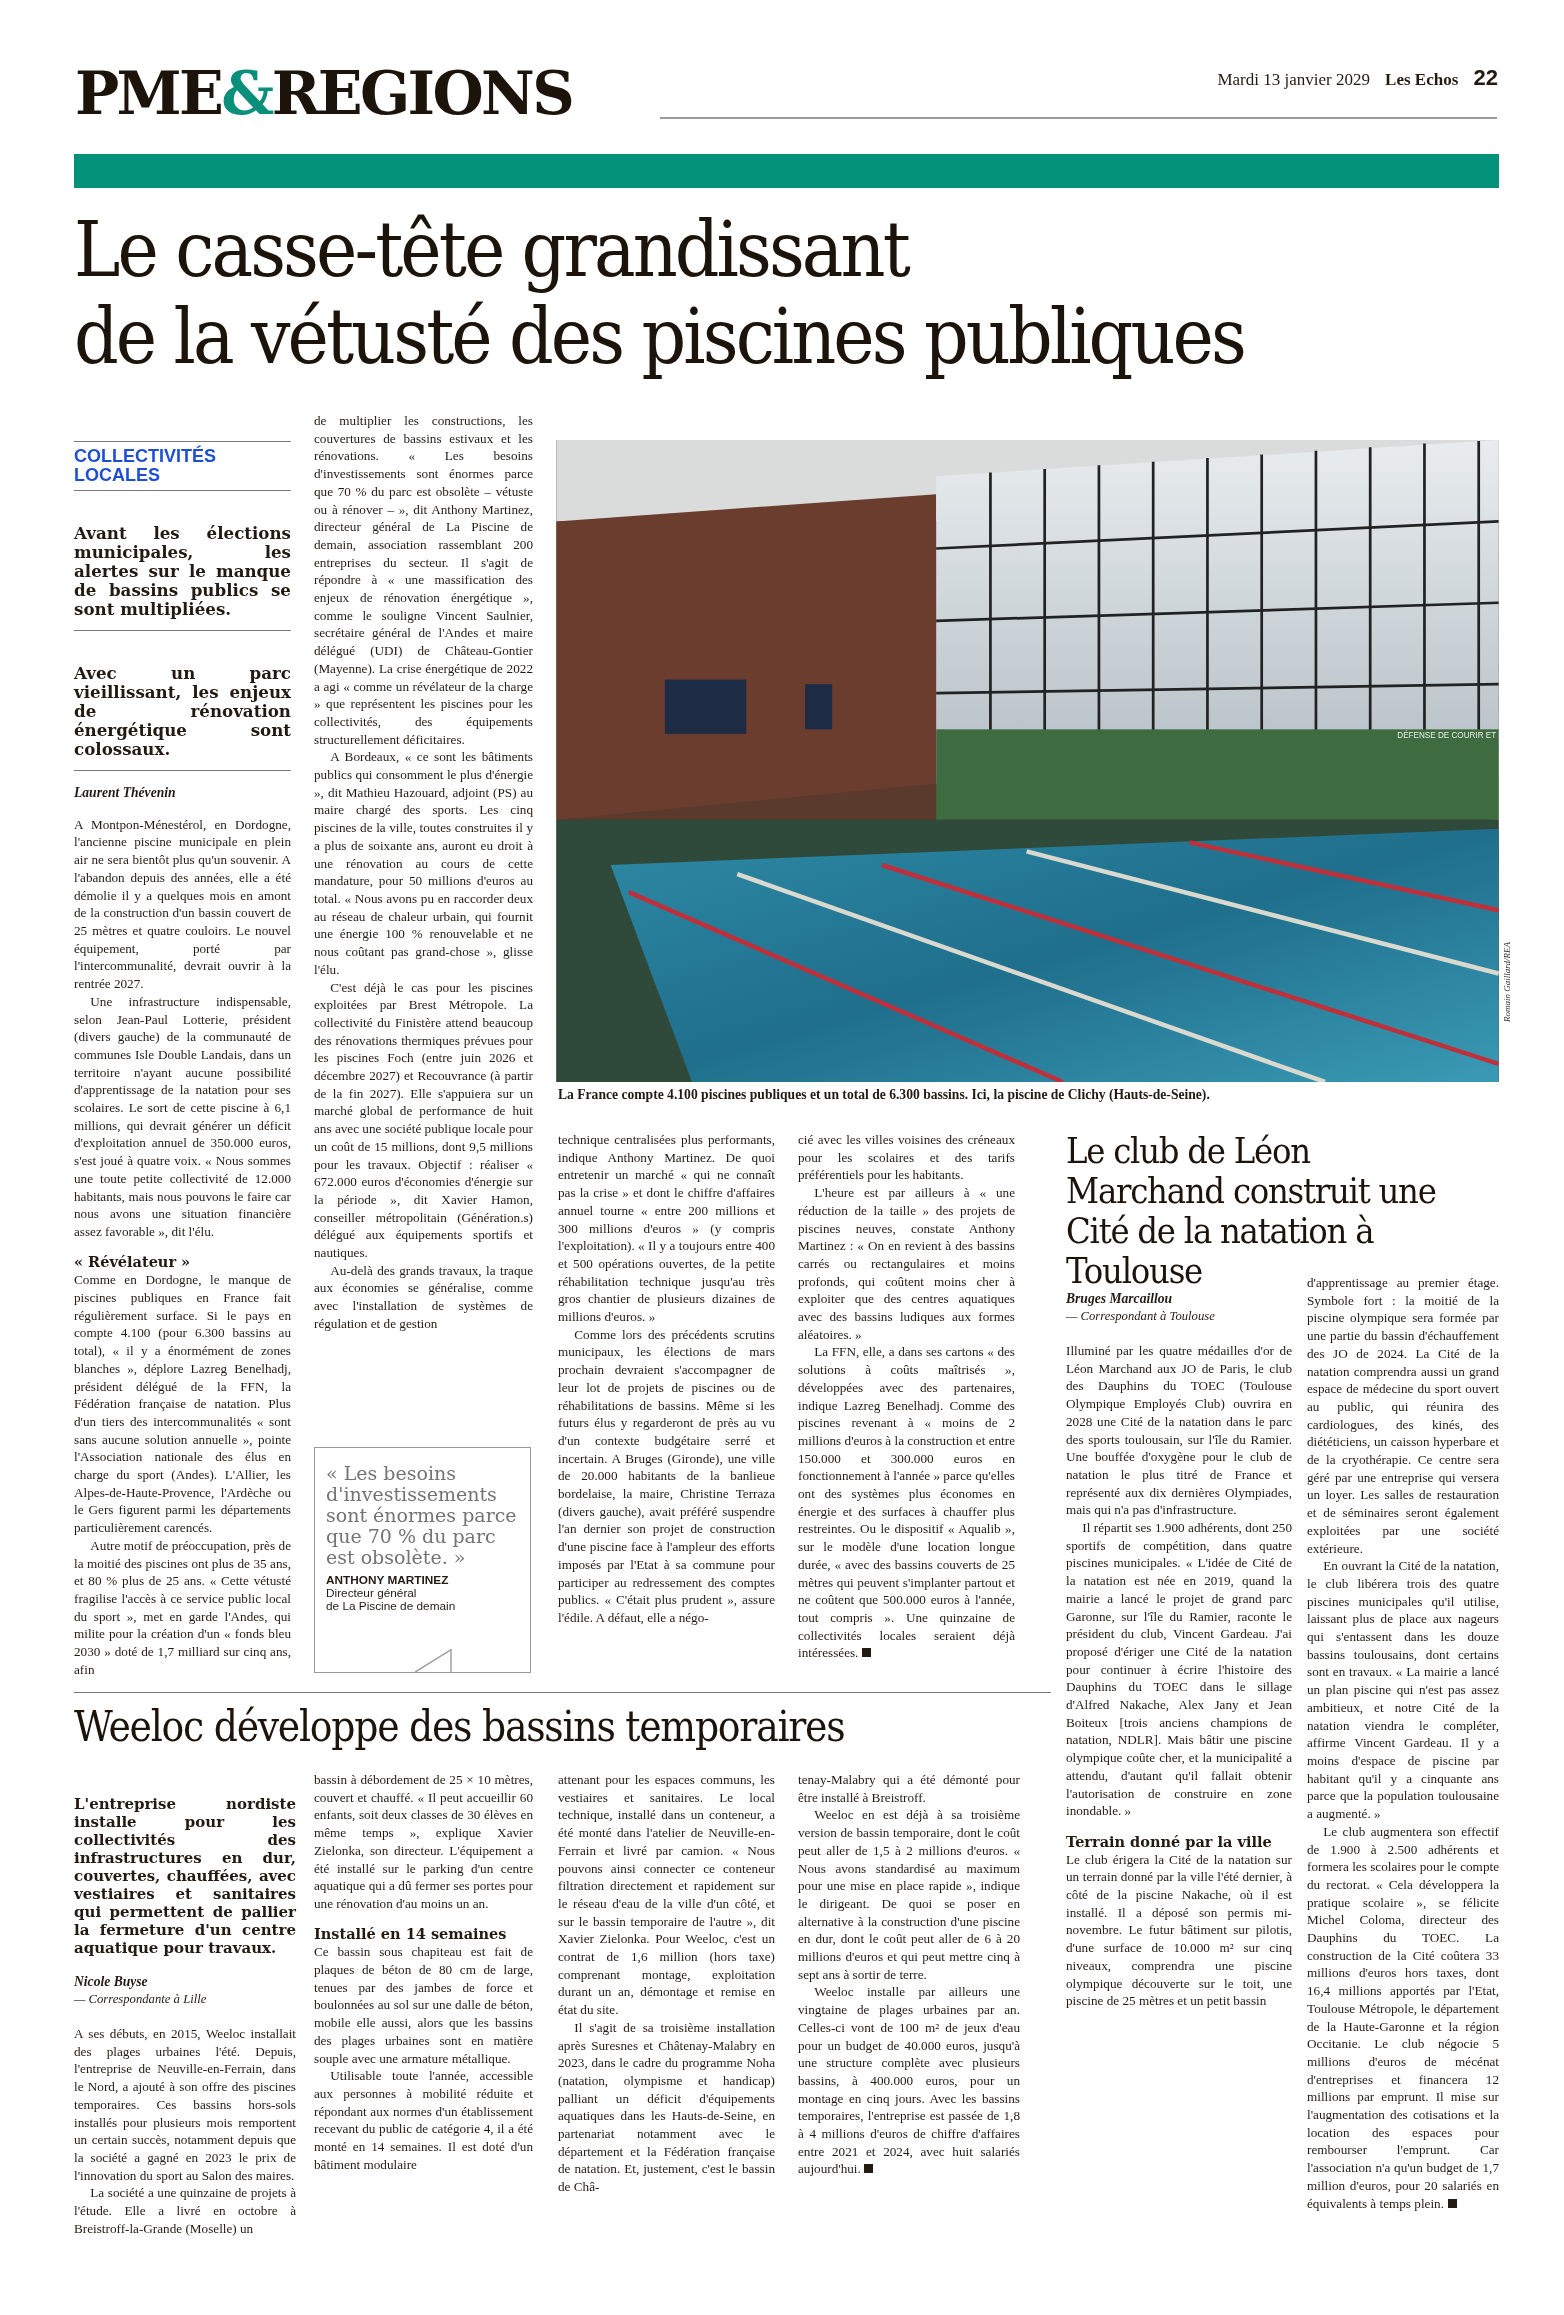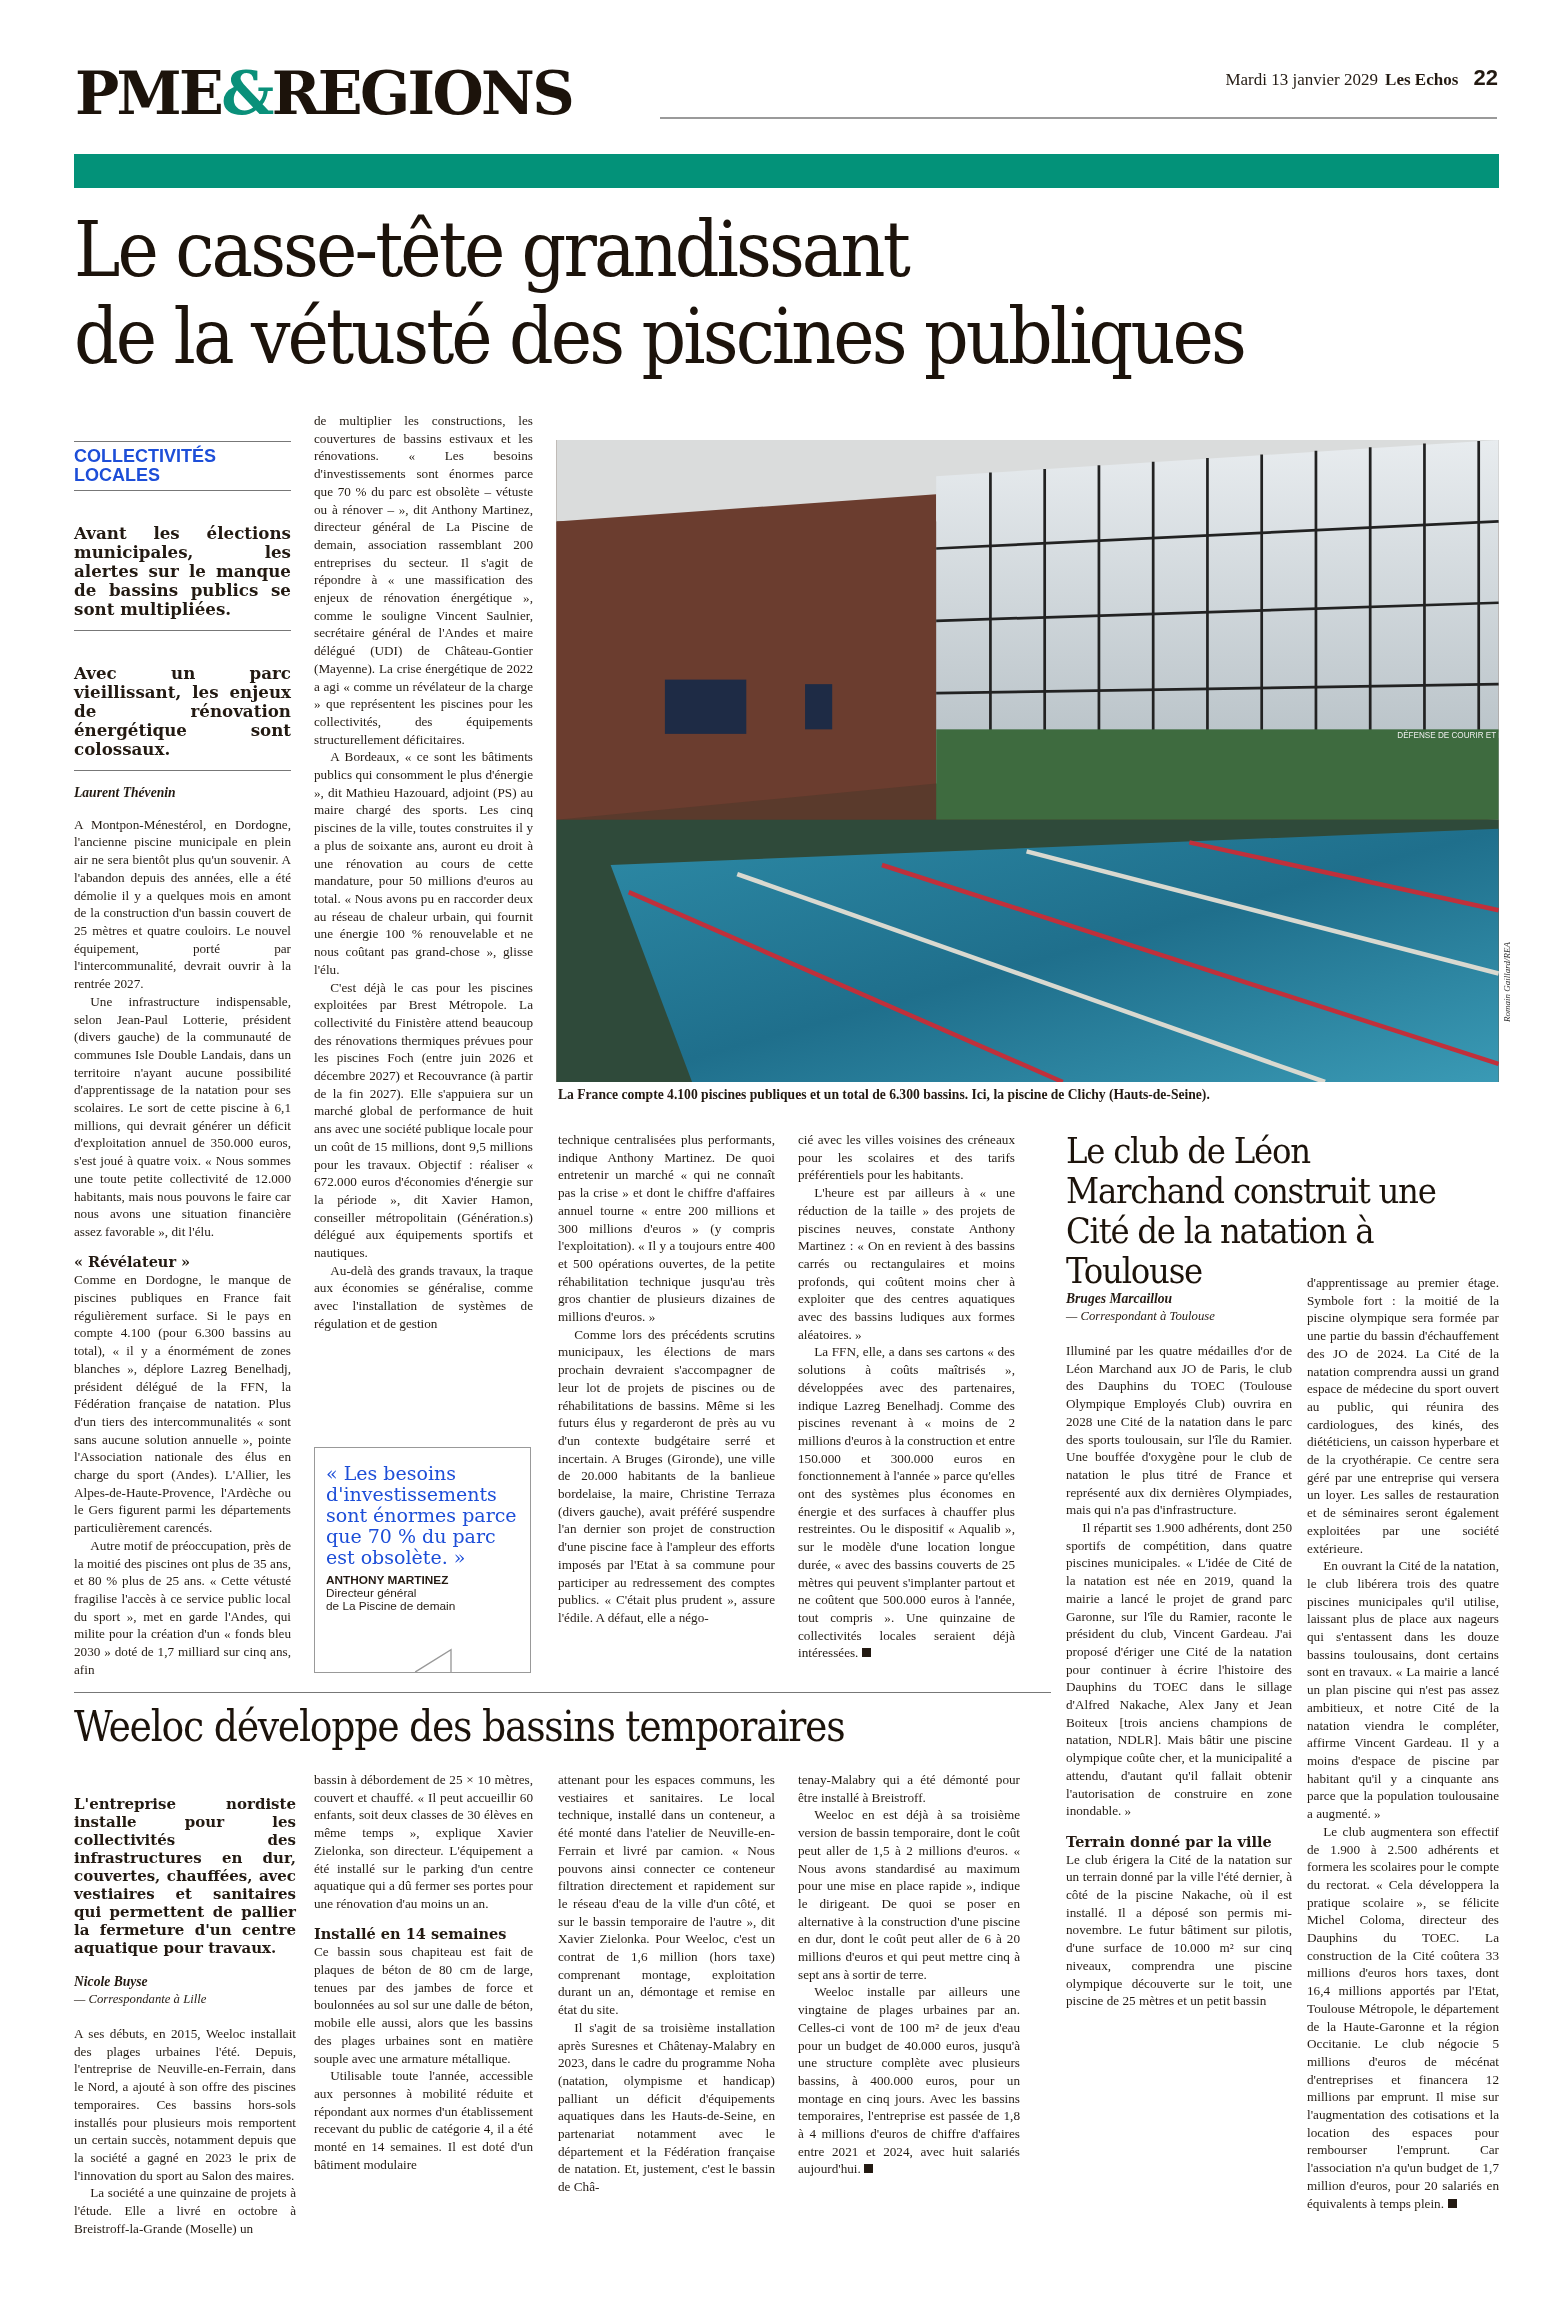--- a/index.html
+++ b/index.html
@@ -2,37 +2,37 @@
 <html style="font-size:14.5px"><head>
 <meta charset="utf-8">
 <style>
   html,body{margin:0;padding:0;background:#fff;}
   body{width:1564px;height:2316px;position:relative;overflow:hidden;color:#231a12;font-family:"Liberation Serif","DejaVu Serif",serif;}
   .abs{position:absolute;}
   .masthead-title{left:75px;top:63px;font-family:"DejaVu Serif",serif;font-weight:bold;font-size:60px;letter-spacing:-2.7px;line-height:60px;transform:scaleX(0.98);transform-origin:left;color:#1c130b;}
   .masthead-title .amp{color:#0a907a;}
   .mast-rule{left:660px;top:117px;width:837px;height:1.8px;background:#9a9a9a;}
   .mast-meta{right:66px;top:65px;font-size:17px;font-family:"Liberation Serif",serif;display:flex;align-items:baseline;gap:7.2px;}
-  .mast-meta .pub{font-weight:bold;}
+  .mast-meta .pub{font-weight:bold;margin-left:8px;}
   .mast-meta .page{font-family:"Liberation Sans",sans-serif;font-weight:bold;font-size:22px;margin-left:8px;}
   .green-band{left:74px;top:154px;width:1425px;height:34px;background:#039279;}
   .headline{left:74px;top:206px;width:1447px;font-family:"DejaVu Serif",serif;font-size:76px;line-height:87px;letter-spacing:-3.2px;color:#1c130b;transform:scaleX(0.92);transform-origin:left top;}
   .col{position:absolute;font-size:13.2px;line-height:17.7px;text-align:justify;hyphens:auto;}
   .col p{margin:0;text-indent:16.3px;}
   .col p.first{text-indent:0;}
   .kicker{font-family:"Liberation Sans",sans-serif;font-weight:bold;color:#1d4ed8;font-size:18px;line-height:19px;border-top:0.9px solid #777;border-bottom:0.9px solid #777;padding:5.4px 0 4.5px;}
   .chapo{font-family:"DejaVu Serif",serif;font-weight:bold;font-size:16.7px;line-height:19px;padding:9px 0 11px;border-bottom:0.9px solid #777;margin-top:24px;}
   .byline{font-weight:bold;font-style:italic;font-size:13.6px;margin-top:12.7px;}
   .corr{font-style:italic;font-size:12.7px;}
   .subhead{font-family:"DejaVu Serif",serif;font-weight:bold;font-size:14.5px;margin-top:12.7px;line-height:18px;}
   .photo{left:556px;top:440px;width:943px;height:642px;overflow:hidden;}
   .caption{left:558px;top:1087px;font-weight:bold;font-size:13.6px;font-family:"Liberation Serif",serif;}
   .credit{left:1502px;top:1022px;font-size:9px;font-style:italic;transform:rotate(-90deg);transform-origin:left top;white-space:nowrap;color:#333;}
   .quote-box{left:314px;top:1447px;width:217px;height:226px;border:1.4px solid #999;padding:14.5px 11px;box-sizing:border-box;}
-  .quote-text{font-family:"DejaVu Serif",serif;color:#1d4ed8;font-size:19px;line-height:21px;}
+  .quote-text{font-family:"DejaVu Serif",serif;color:#737373;font-size:19px;line-height:21px;}
   .quote-author{font-family:"Liberation Sans",sans-serif;font-weight:bold;font-size:11.8px;margin-top:5.4px;}
   .quote-role{font-family:"Liberation Sans",sans-serif;font-size:11.8px;line-height:13.6px;}
   .h2{font-family:"DejaVu Serif",serif;color:#1c130b;letter-spacing:-1.4px;}
   .h2-leon{left:1066px;top:1131px;width:443px;font-size:36px;line-height:40px;transform:scaleX(0.9);transform-origin:left top;}
   .h2-weeloc{left:74px;top:1701px;font-size:42px;line-height:51px;transform:scaleX(0.9);transform-origin:left top;}
   .weeloc-rule{left:74px;top:1692px;width:977px;height:0.9px;background:#777;}
   .square{display:inline-block;width:9px;height:9px;background:#231a12;margin-left:3.6px;}
 </style>
 </head>
 <body>

